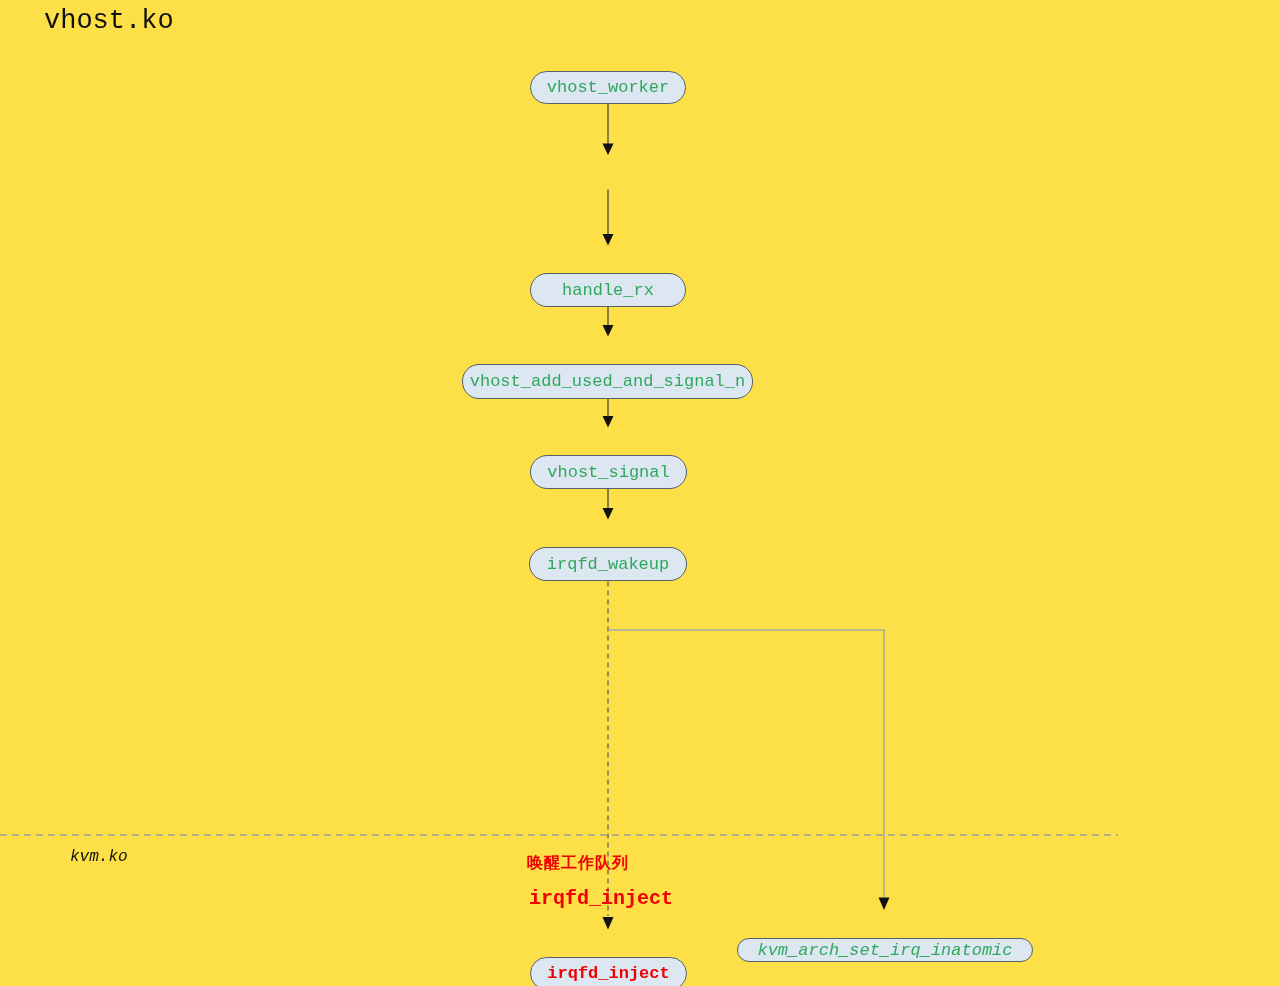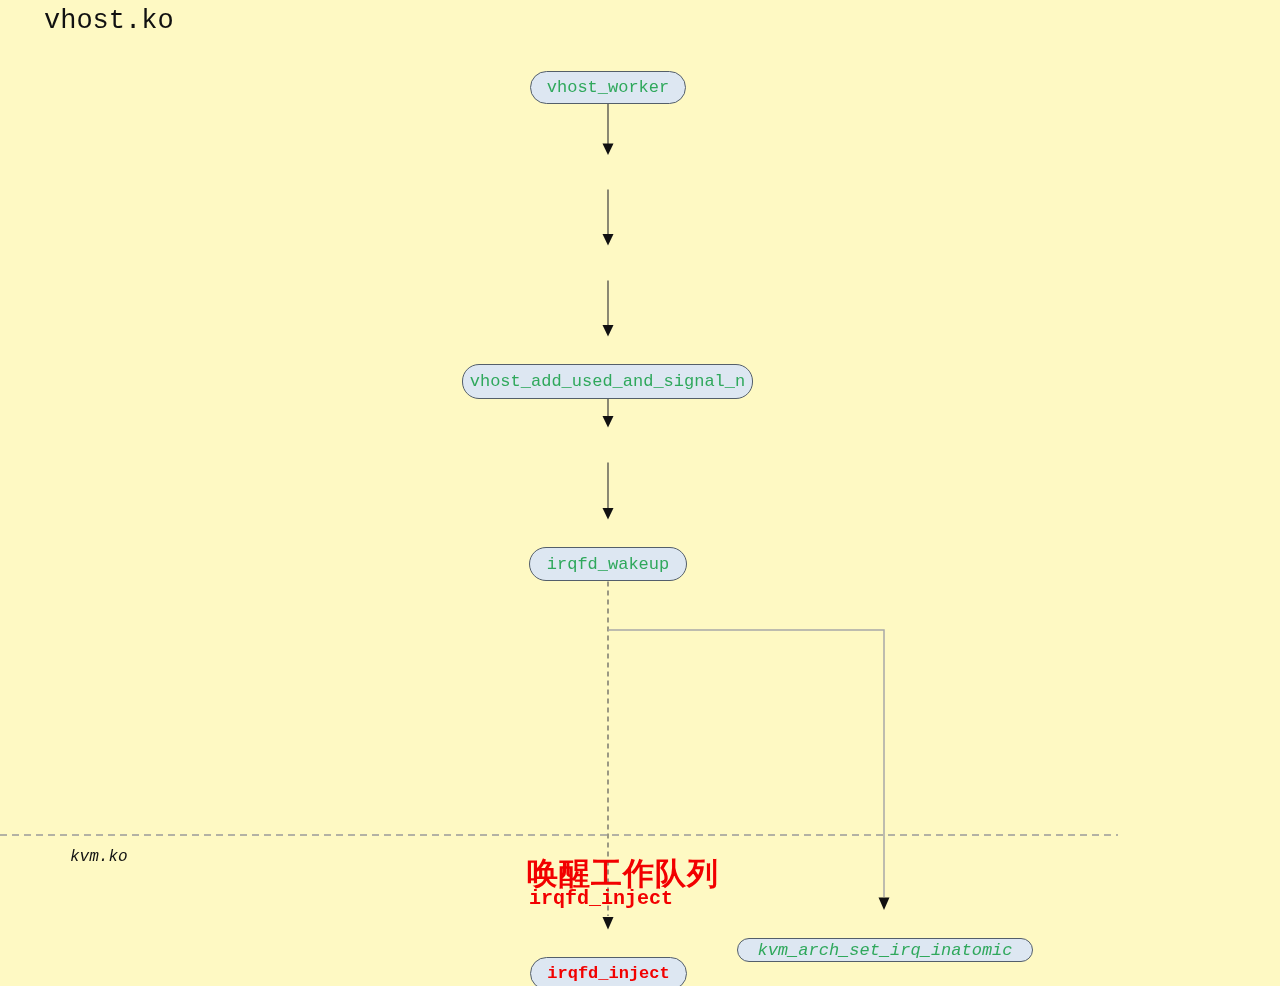--- a/index.html
+++ b/index.html
@@ -4,21 +4,21 @@
 <style>
   html, body {
     margin: 0;
     padding: 0;
     background: #ffffff;
   }
   .stage {
     position: relative;
     width: 1280px;
     height: 986px;
-    background: #fef9c3;
+    background: #fde047;
     overflow: hidden;
     font-family: "Liberation Mono", monospace;
   }
   svg.connectors {
     position: absolute;
     left: 0;
     top: 0;
     width: 1280px;
     height: 986px;
     z-index: 1;
@@ -63,21 +63,21 @@
   .annot {
     position: absolute;
     color: #f20000;
     z-index: 2;
     white-space: nowrap;
   }
   .annot.wake {
     left: 527px;
     top: 853px;
     font-family: "DejaVu Sans", sans-serif;
-    font-size: 31px;
+    font-size: 16px;
     font-weight: bold;
     letter-spacing: 1px;
   }
   .annot.inject-caption {
     left: 529px;
     top: 887px;
     font-family: "Liberation Mono", monospace;
     font-size: 20px;
     font-weight: bold;
   }
@@ -119,22 +119,28 @@
     <path d="M 608 630 H 884 V 897" stroke="#a8a8a8" stroke-width="1.5" fill="none"></path>
     <polygon points="878.5,897.5 889.5,897.5 884,910" fill="#111111"></polygon>
   </svg>
 
   <div class="module-label vhost">vhost.ko</div>
   <div class="module-label kvm">kvm.ko</div>
 
   <div class="node n0">
     <span>vhost_worker</span>
   </div>
+  <div class="node n2">
+    <span>handle_rx</span>
+  </div>
   <div class="node n3">
     <span>vhost_add_used_and_signal_n</span>
+  </div>
+  <div class="node n4">
+    <span>vhost_signal</span>
   </div>
   <div class="node n5">
     <span>irqfd_wakeup</span>
   </div>
   <div class="node n6">
     <span>irqfd_inject</span>
   </div>
   <div class="node n7">
     <span>kvm_arch_set_irq_inatomic</span>
   </div>

